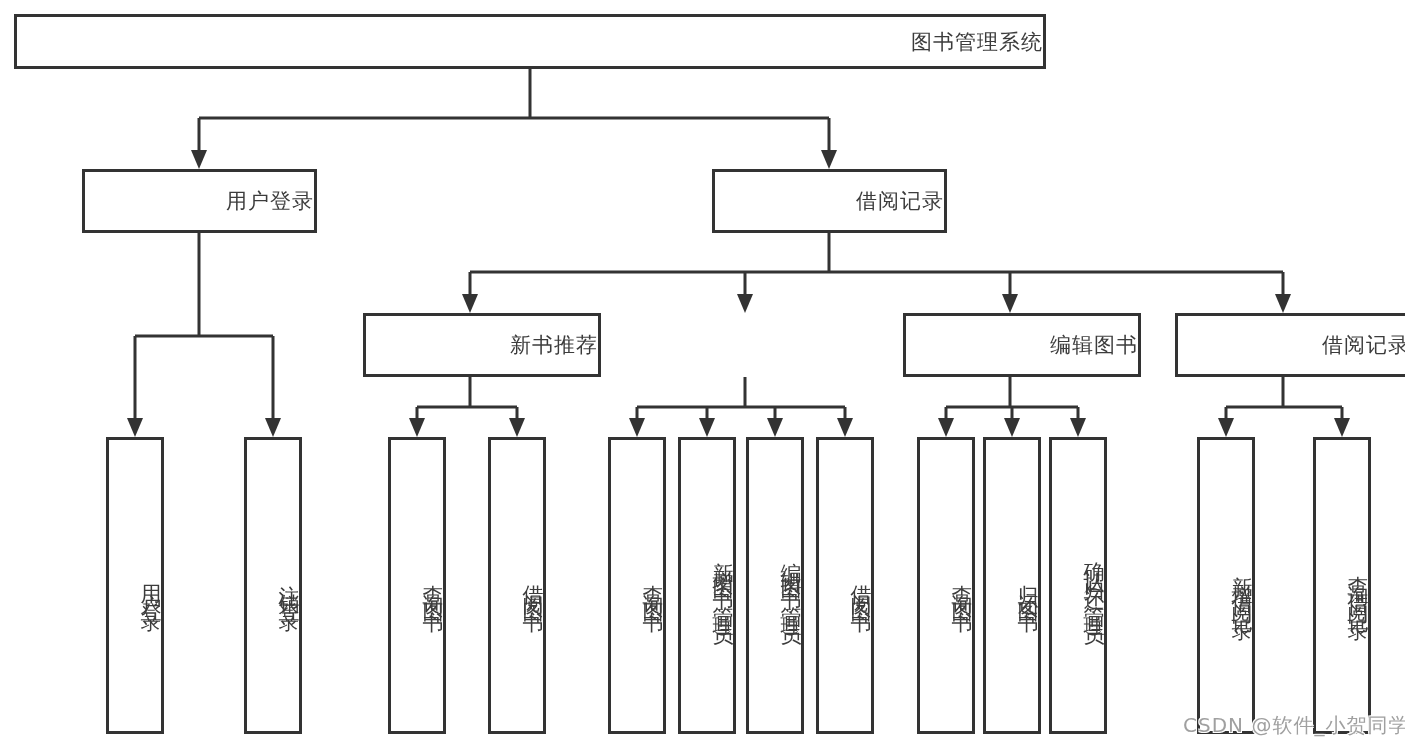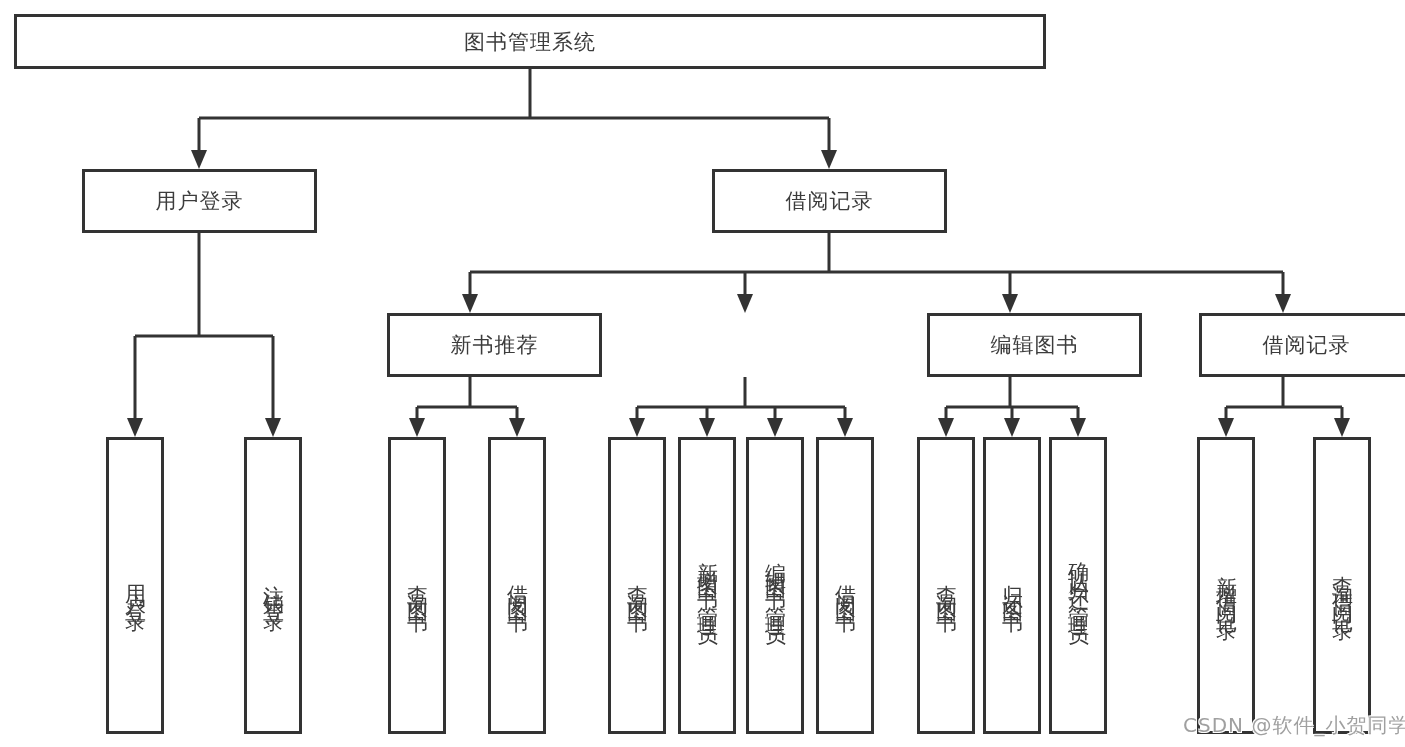--- a/index.html
+++ b/index.html
@@ -3,27 +3,27 @@
 <meta charset="utf-8">
 <style>
   html,body{margin:0;padding:0;background:#ffffff;}
   #canvas{
     position:relative;width:1405px;height:747px;background:#ffffff;overflow:hidden;
     font-family:"DejaVu Sans","Liberation Sans",sans-serif;
   }
   #wires{position:absolute;left:0;top:0;width:1405px;height:747px;}
   .node{
     position:absolute;box-sizing:border-box;background:#ffffff;
-    border:3px solid #333333;display:flex;align-items:center;justify-content:center;
+    border:3px solid #333333;display:flex;align-items:center;justify-content:flex-end;
     color:#3c3c3c;
   }
   .h-label{font-size:21px;letter-spacing:1px;white-space:nowrap;color:#3c3c3c;}
   .root{left:14px;top:14px;width:1032px;height:55px;}
   .lvl2{top:169px;width:235px;height:64px;}
-  .lvl3{top:313px;width:215px;height:64px;margin-left:24px;}
+  .lvl3{top:313px;width:238px;height:64px;}
   .leaf{top:437px;width:58px;height:297px;}
   .v-label{
     writing-mode:vertical-rl;text-orientation:mixed;
     font-size:21px;line-height:1;letter-spacing:9px;color:#3c3c3c;
   }
   .watermark{
     position:absolute;left:1183px;top:712px;font-size:20px;letter-spacing:1px;
     color:#a0a0a0;white-space:nowrap;
     text-shadow:1px 1px 0 #ffffff,-1px -1px 0 #ffffff,1px -1px 0 #ffffff,-1px 1px 0 #ffffff;
   }

